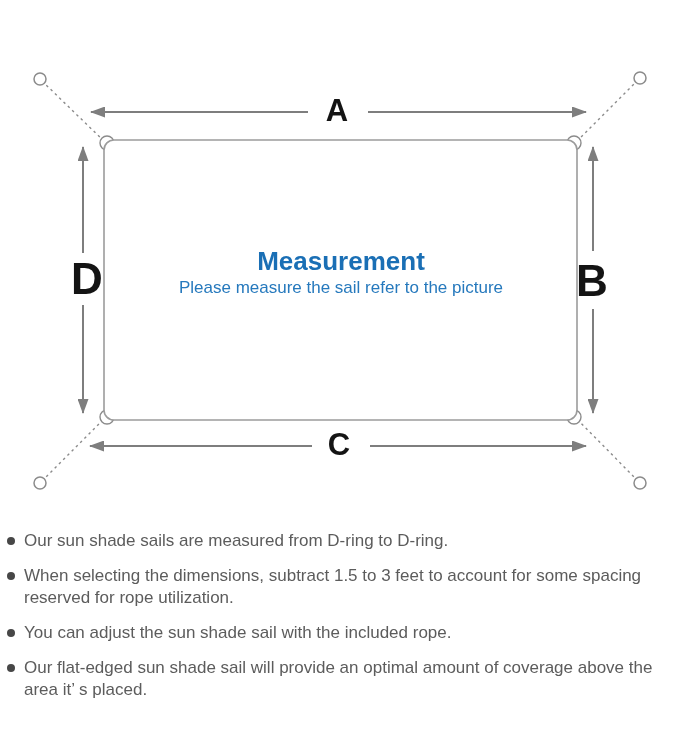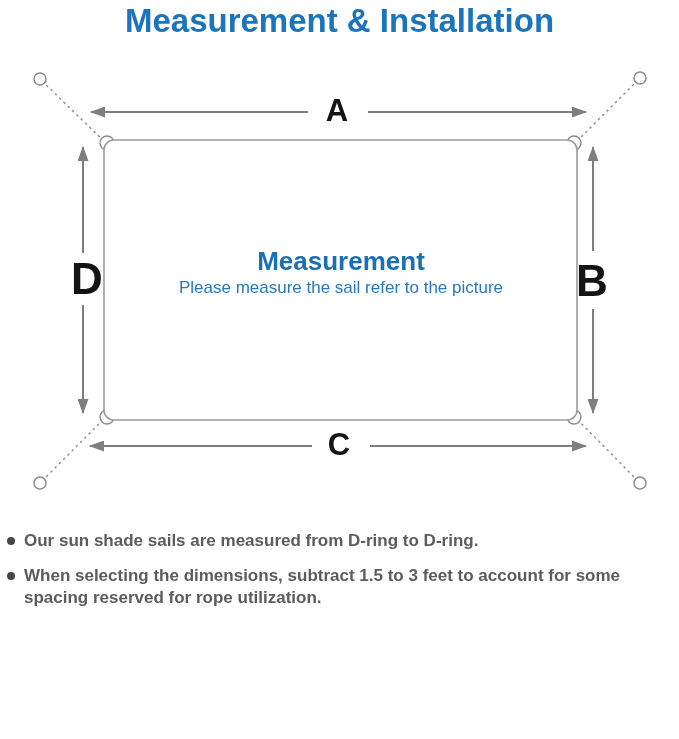--- a/index.html
+++ b/index.html
@@ -59,28 +59,27 @@
     margin-bottom: 13px;
   }
   .bullet-dot {
     flex: 0 0 auto;
     width: 8px;
     height: 8px;
     border-radius: 50%;
     background: #474747;
     margin-top: 7px;
   }
-  .note-text { flex: 1 1 auto; font-weight: bold; }
+  .note-text { flex: 1 1 auto; }
 </style>
 </head>
 <body>
 
 <div class="canvas">
 
-  <h1 class="page-title">Measurement &amp; Installation</h1>
 
   <svg class="diagram-svg" width="679" height="468" viewBox="0 0 679 468">
     <defs>
       <marker id="arw" markerUnits="userSpaceOnUse" markerWidth="15" markerHeight="11" refX="14" refY="5.5" orient="auto">
         <path d="M0,0 L15,5.5 L0,11 z" fill="#7e7e7e"></path>
       </marker>
     </defs>
 
     <line x1="42" y1="26" x2="108" y2="90" stroke="#8b8b8b" stroke-width="1.4" stroke-dasharray="2.5 3.5"></line>
     <line x1="638" y1="25" x2="573" y2="90" stroke="#8b8b8b" stroke-width="1.4" stroke-dasharray="2.5 3.5"></line>
@@ -121,15 +120,23 @@
 
   <ul class="notes">
     <li>
       <span class="bullet-dot"></span>
       <span class="note-text">Our sun shade sails are measured from D-ring to D-ring.</span>
     </li>
     <li>
       <span class="bullet-dot"></span>
       <span class="note-text">When selecting the dimensions, subtract 1.5 to 3 feet to account for some spacing reserved for rope utilization.</span>
     </li>
+    <li>
+      <span class="bullet-dot"></span>
+      <span class="note-text">You can adjust the sun shade sail with the included rope.</span>
+    </li>
+    <li>
+      <span class="bullet-dot"></span>
+      <span class="note-text">Our flat-edged sun shade sail will provide an optimal amount of coverage above the area it’ s placed.</span>
+    </li>
   </ul>
 
 </div>
 
 </body></html>

